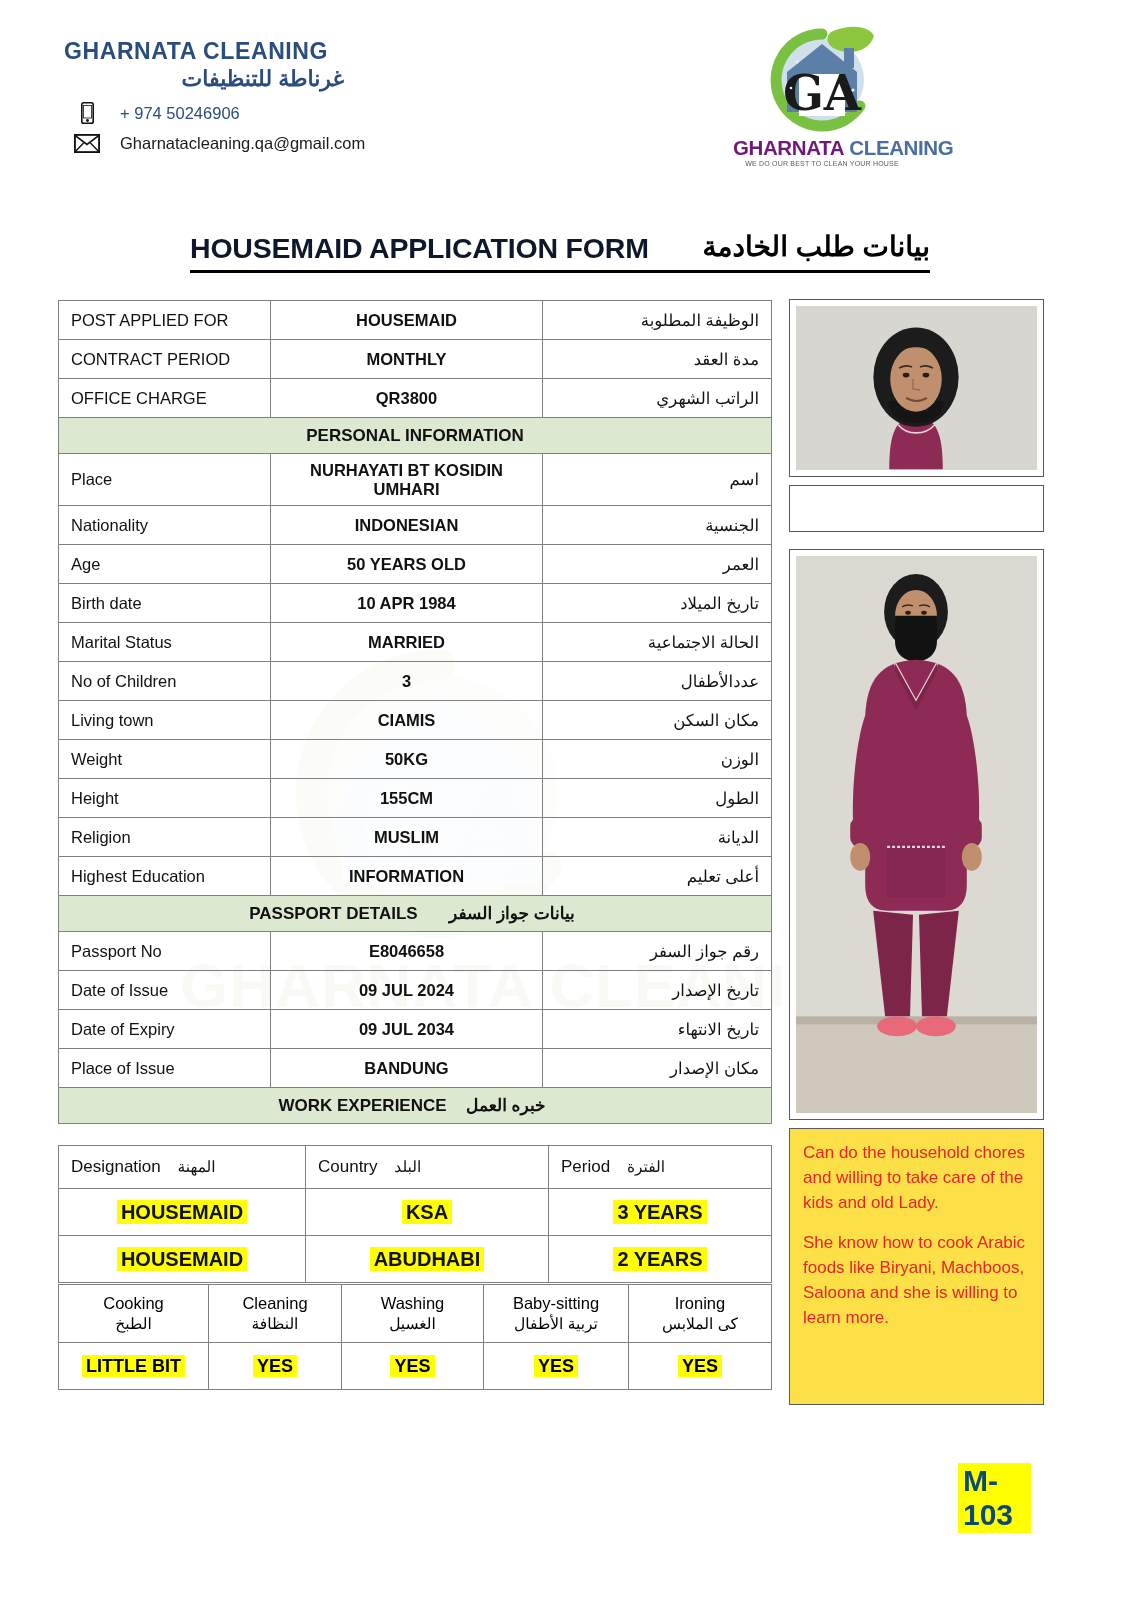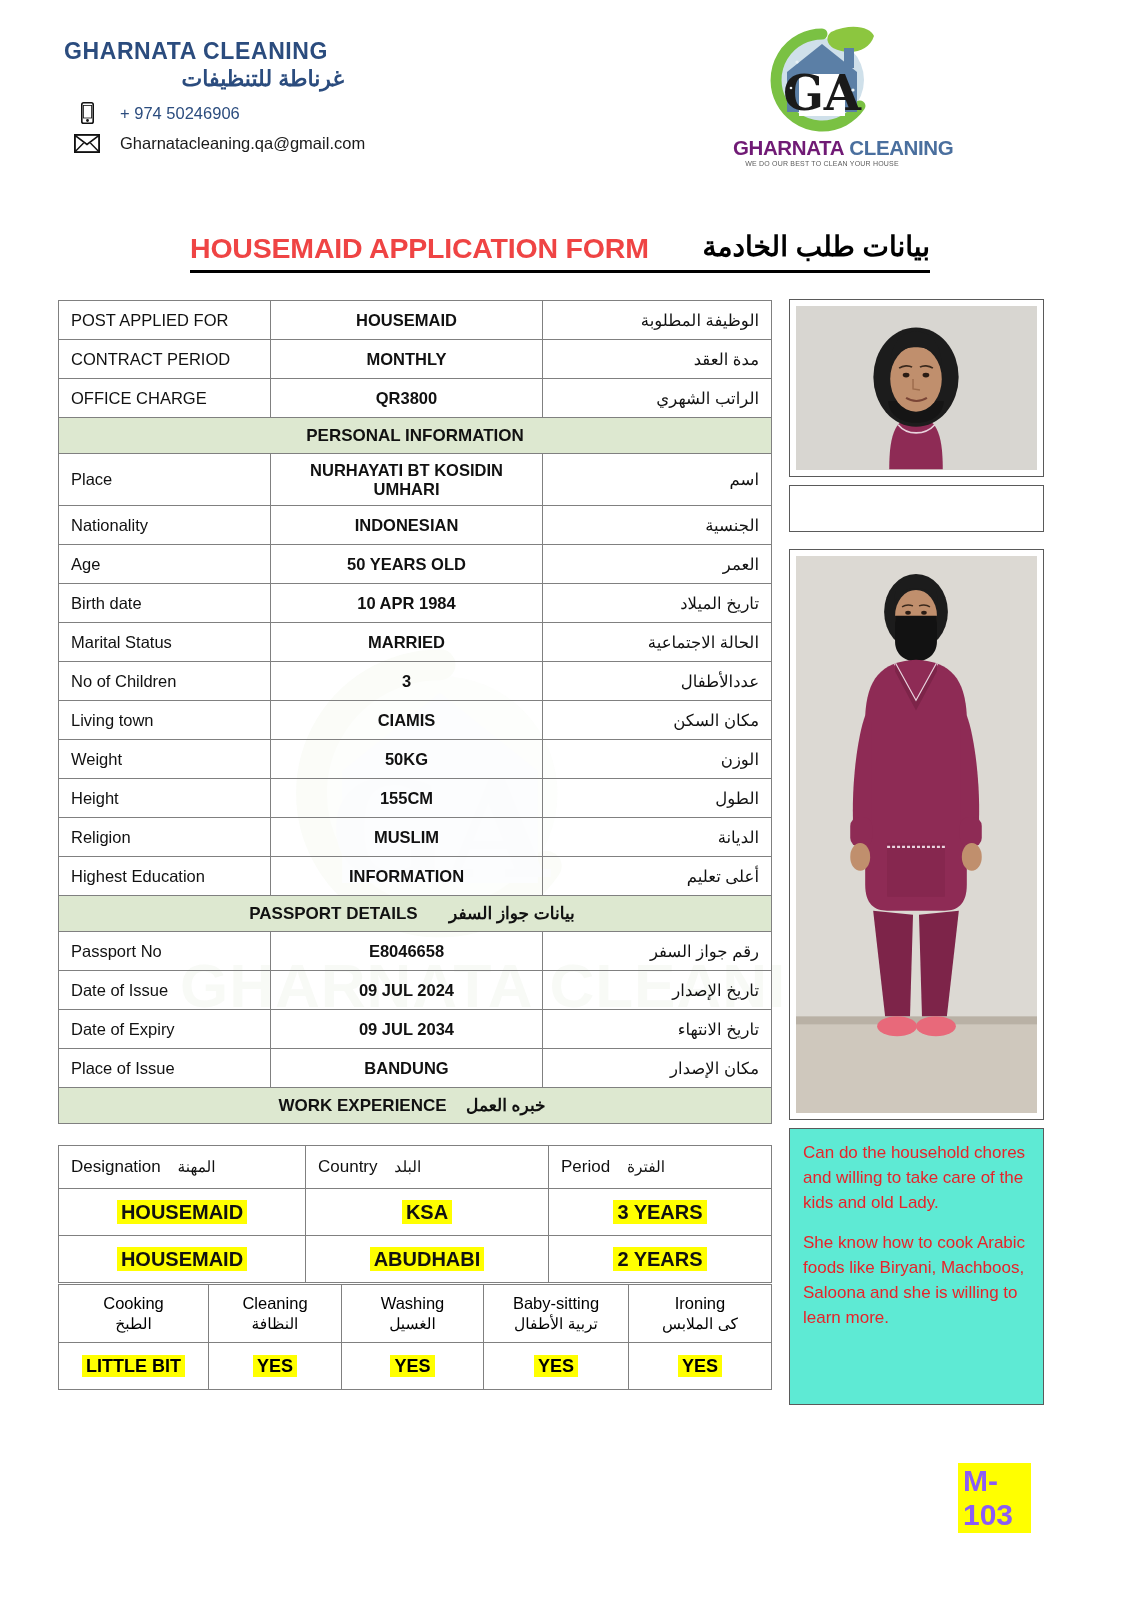--- a/index.html
+++ b/index.html
@@ -36,21 +36,21 @@
   .logo-name { position: absolute; left: 0; top: 124px; width: 178px; text-align:center;
     font-size: 20.5px; font-weight: bold; letter-spacing: -0.4px; white-space: nowrap; }
   .lg-g { color: #701a75; }
   .lg-b { color: #4a6f9e; }
   .logo-tag { position: absolute; left: 0; top: 148px; width: 178px; text-align:center;
     font-size: 7px; color: #5c5c5c; letter-spacing: .2px; }
 
   
   .title-wrap { position: absolute; left: 190px; top: 232px; width: 740px; height: 46px; }
   .title-en { position: absolute; left: 0; top: 0; font-size: 28.5px; font-weight: bold;
-    color: #ef4444; letter-spacing: -0.2px; }
+    color: #0f172a; letter-spacing: -0.2px; }
   .title-ar { position: absolute; right: 0; top: -2px; font-size: 28px; font-weight: bold;
     color: #000; direction: rtl; }
   .title-rule { position: absolute; left: 0; top: 38px; width: 740px; height: 3px; background:#000; }
 
   
   .watermark { position: absolute; left: 180px; top: 620px; width: 520px; height: 460px;
     opacity: .10; pointer-events: none; }
   .wm-text { position: absolute; left: 0; top: 330px; width: 520px; text-align:center;
     font-size: 62px; font-weight: bold; color: #b9c9a6; letter-spacing: 1px; white-space: nowrap; }
 
@@ -91,27 +91,27 @@
 
   
   .ph-frame { position: absolute; border: 1.6px solid #5a5a5a; background:#fff; }
   .ph1 { left: 789px; top: 299px; width: 255px; height: 178px; }
   .ph-empty { left: 789px; top: 485px; width: 255px; height: 47px; }
   .ph2 { left: 789px; top: 549px; width: 255px; height: 571px; }
   .ph-inner { position:absolute; inset: 6px; overflow:hidden; background:#d9d7d2; }
 
   
   .notes { position: absolute; left: 789px; top: 1128px; width: 255px; height: 277px;
-    border: 1.4px solid #5a5a5a; background:#5eead4; padding: 12px 4px 8px 13px; }
+    border: 1.4px solid #5a5a5a; background:#fde047; padding: 12px 4px 8px 13px; }
   .notes p { color: #e8232a; font-size: 17px; line-height: 1.47; }
   .notes p + p { margin-top: 15px; }
 
   
   .code { position: absolute; left: 958px; top: 1463px;
-    font-size: 30px; font-weight: bold; color:#8b5cf6;
+    font-size: 30px; font-weight: bold; color:#0c4a6e;
     background:#ffff00; padding: 1px 5px; }
 </style>
 </head>
 <body>
 
 <div class="page">
 
   <div class="hdr-company">GHARNATA CLEANING</div>
   <div class="hdr-company-ar">غرناطة للتنظيفات</div>
 

